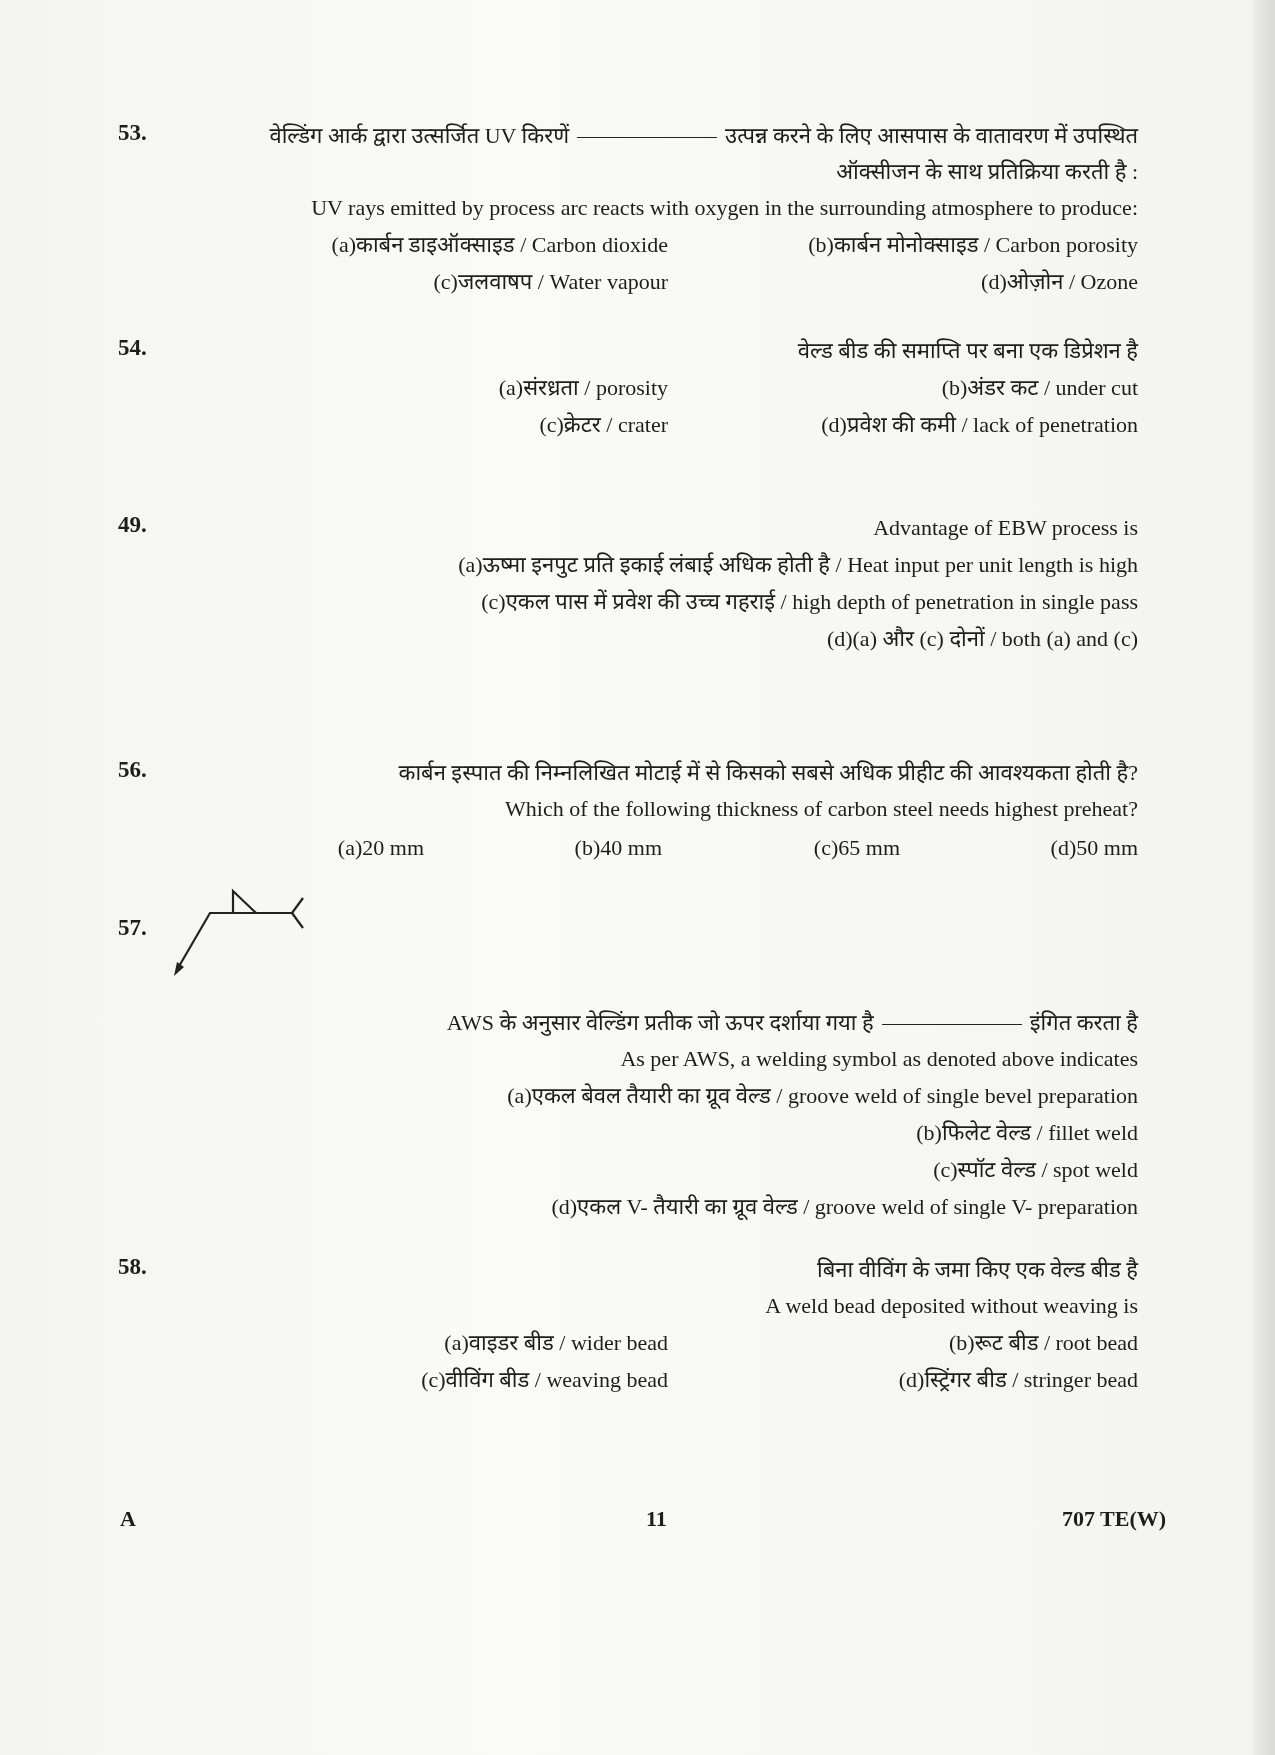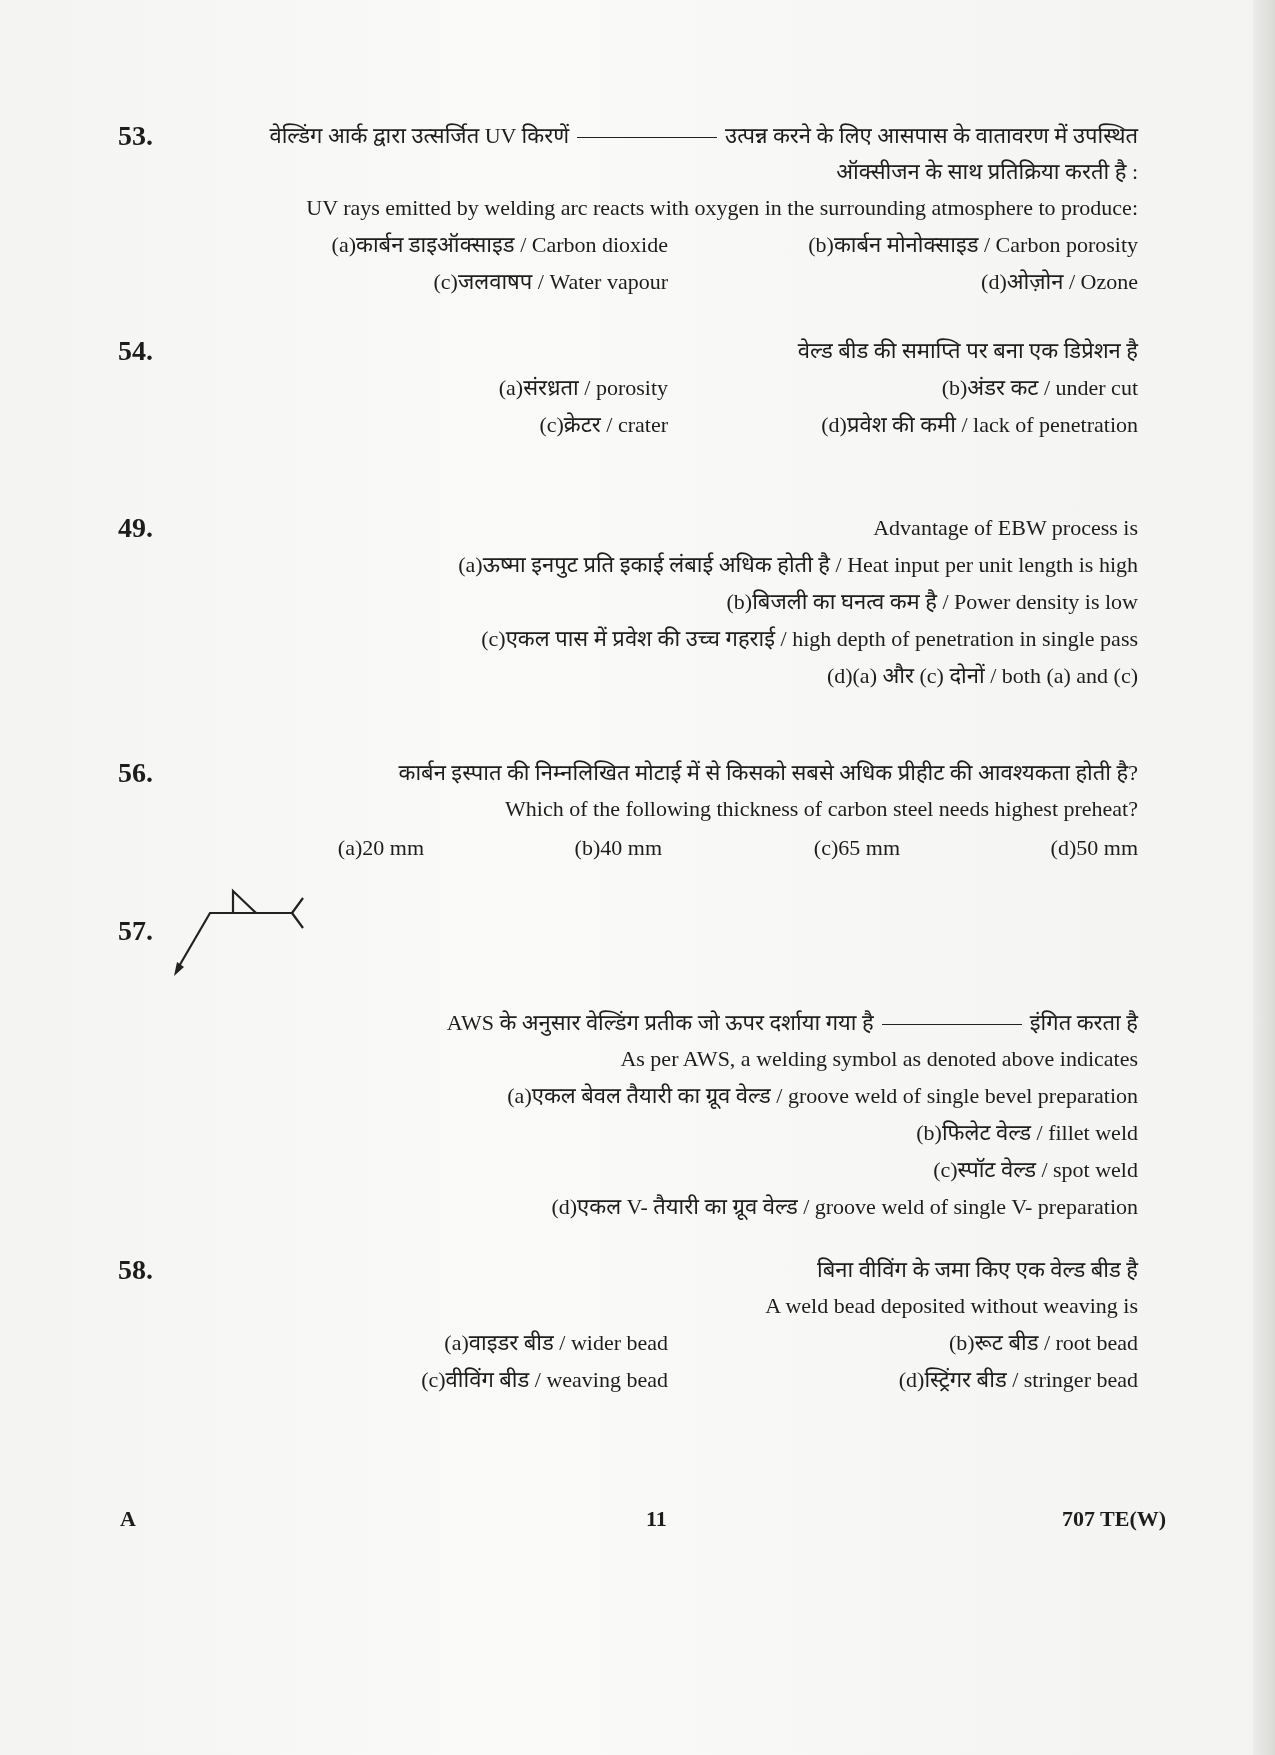--- a/index.html
+++ b/index.html
@@ -7,21 +7,21 @@
     width: 1275px; height: 1755px; position: relative; overflow: hidden;
     background: #f6f6f4;
     font-family: "Liberation Serif", "DejaVu Serif", serif;
     color: #1d1d1d;
   }
   .page { position: absolute; left: 0; top: 0; width: 1275px; height: 1755px;
     background: linear-gradient(90deg, #f4f4f2 0%, #fafaf8 40%, #f3f3f1 100%); }
   .edge-right { position: absolute; right: 0; top: 0; width: 22px; height: 1755px;
     background: linear-gradient(90deg, #ececea, #d9d9d6); }
   .q { position: absolute; left: 118px; width: 1020px; }
-  .qnum { position: absolute; left: 0; top: 0; font-weight: bold; font-size: 28px; }
+  .qnum { position: absolute; left: 0; top: 0; font-weight: bold; font-size: 23px; }
   .qbody { margin-left: 60px; font-size: 22px; line-height: 36px; text-align: right; }
   .line { white-space: nowrap; }
   .blank { display: inline-block; width: 140px; border-bottom: 1.5px solid #222; vertical-align: middle; margin: 0 8px; }
   .opt { position: relative; height: 37px; line-height: 37px; white-space: nowrap; }
   .opt .lbl { display: inline-block; width: 56px; }
   .grid2 { position: relative; }
   .grid2 .opt { display: inline-block; width: 470px; }
   .grid4 .opt { display: inline-block; width: 238px; }
   .grid4 .lbl { width: 56px; }
   .footer { position: absolute; top: 1506px; font-weight: bold; font-size: 22px; }
@@ -33,21 +33,21 @@
 <div class="page">
   <div class="edge-right"></div>
 
   <div class="q" style="top:118px;">
     <span class="qnum" style="top:2px;">53.</span>
     <div class="qbody">
       <div class="line">
         <span>वेल्डिंग आर्क द्वारा उत्सर्जित UV किरणें</span><span class="blank"></span><span>उत्पन्न करने के लिए आसपास के वातावरण में उपस्थित</span>
       </div>
       <div class="line">ऑक्सीजन के साथ प्रतिक्रिया करती है :</div>
-      <div class="line">UV rays emitted by welding arc reacts with oxygen in the surrounding atmosphere to produce:</div>
+      <div class="line">UV rays emitted by process arc reacts with oxygen in the surrounding atmosphere to produce:</div>
       <div class="grid2">
         <div class="opt"><span class="lbl">(a)</span><span>कार्बन डाइऑक्साइड / Carbon dioxide</span></div><div class="opt"><span class="lbl">(b)</span><span>कार्बन मोनोक्साइड / Carbon porosity</span></div>
         <div class="opt"><span class="lbl">(c)</span><span>जलवाषप / Water vapour</span></div><div class="opt"><span class="lbl">(d)</span><span>ओज़ोन / Ozone</span></div>
       </div>
     </div>
   </div>
 
   <div class="q" style="top:333px;">
     <span class="qnum" style="top:2px;">54.</span>
     <div class="qbody">
@@ -58,21 +58,20 @@
       </div>
     </div>
   </div>
 
   <div class="q" style="top:510px;">
     <span class="qnum" style="top:2px;">49.</span>
     <div class="qbody">
       <div class="line">Advantage of EBW process is</div>
       <div>
         <div class="opt"><span class="lbl">(a)</span><span>ऊष्मा इनपुट प्रति इकाई लंबाई अधिक होती है / Heat input per unit length is high</span></div>
-        <div class="opt"><span class="lbl">(b)</span><span>बिजली का घनत्व कम है / Power density is low</span></div>
         <div class="opt"><span class="lbl">(c)</span><span>एकल पास में प्रवेश की उच्च गहराई / high depth of penetration in single pass</span></div>
         <div class="opt"><span class="lbl">(d)</span><span>(a) और (c) दोनों / both (a) and (c)</span></div>
       </div>
     </div>
   </div>
 
   <div class="q" style="top:755px;">
     <span class="qnum" style="top:2px;">56.</span>
     <div class="qbody">
       <div class="line">कार्बन इस्पात की निम्नलिखित मोटाई में से किसको सबसे अधिक प्रीहीट की आवश्यकता होती है?</div>

